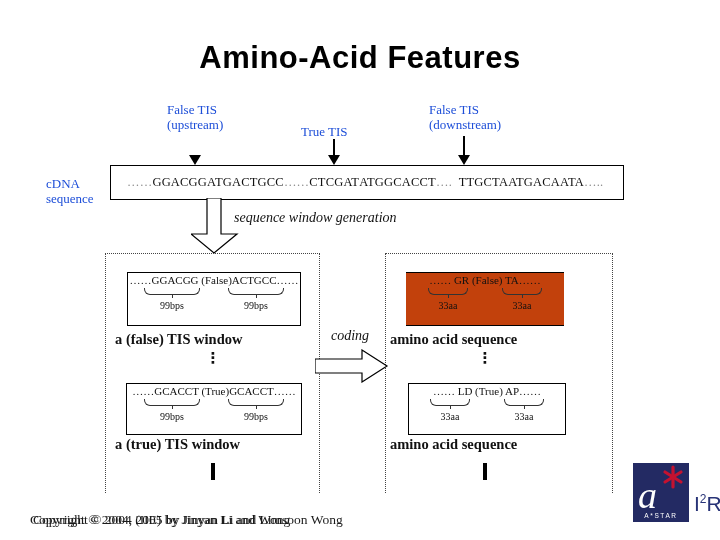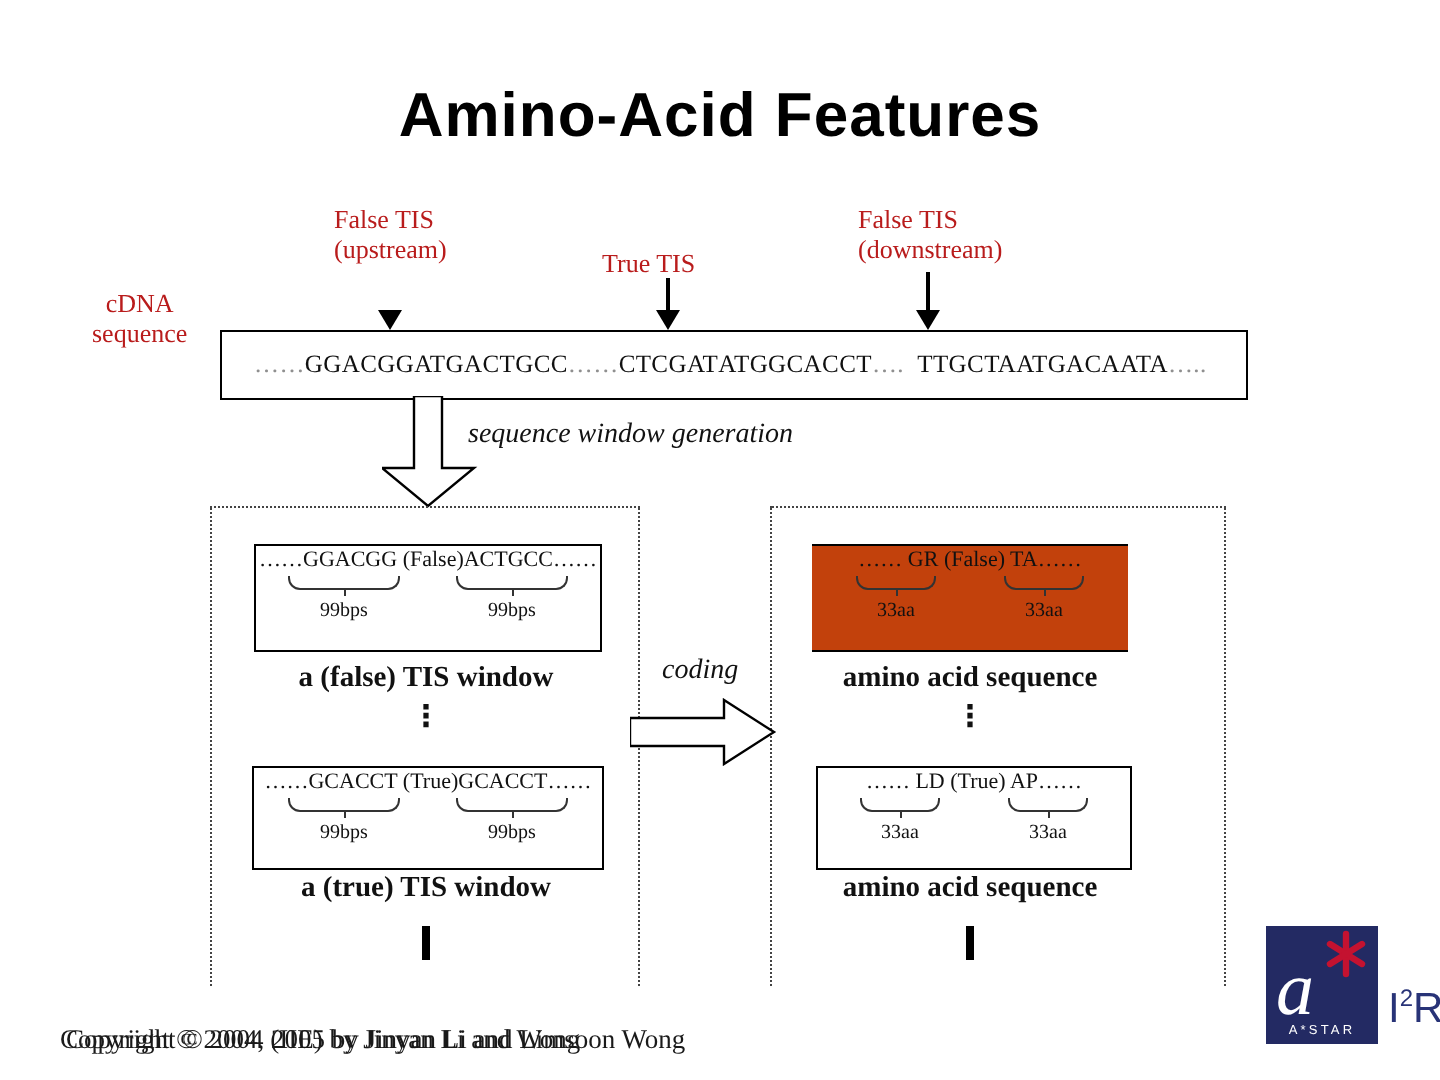--- a/index.html
+++ b/index.html
@@ -1,37 +1,37 @@
 <!DOCTYPE html>
 <html><head>
 <meta charset="utf-8">
 <style>
   html,body{margin:0;padding:0;background:#e8e8e8}
   .slide{position:relative;width:720px;height:540px;background:#ffffff;overflow:hidden;
          font-family:"Liberation Serif",serif;color:#111}
   .abs{position:absolute}
   .title{top:40px;left:0;right:0;text-align:center;
          font-family:"Liberation Sans",sans-serif;font-weight:700;font-size:31px;letter-spacing:.5px;color:#000}
-  .lbl{font-size:13px;line-height:15px;color:#b91c1c}
+  .lbl{font-size:13px;line-height:15px;color:#1d4ed8}
   .tri-down{width:0;height:0;border-left:6px solid transparent;border-right:6px solid transparent;border-top:10px solid #000}
   .vline{width:1.5px;background:#000}
   .cdna-box{border:1.5px solid #000;display:flex;align-items:center;padding-left:16px;
             font-size:12.5px;letter-spacing:.2px;white-space:nowrap;background:#fff}
   .b{font-weight:normal}
   .dim{color:#8f8f8f}
   .ital{font-style:italic}
   .dash-box{border:1px dotted #444;border-bottom:none}
   .win-box{border:1.5px solid #000;text-align:center;font-size:11px;background:#fff}
   .lines-box{border-top:1.5px solid #000;border-bottom:1.5px solid #000;text-align:center;font-size:11px;background:#c2410c}
   .win-seq{margin-top:1px;white-space:nowrap}
   .brace-row{display:flex;justify-content:center;margin-top:2px}
   .brace{height:6px;border:1px solid #333;border-top:none;border-radius:0 0 6px 6px;position:relative}
   .brace::after{content:"";position:absolute;left:50%;bottom:-4px;width:1px;height:4px;background:#333}
   .brace-label{font-size:10px;margin-top:5px;text-align:center}
-  .caption{font-weight:bold;font-size:14.5px;text-align:center;white-space:nowrap}
+  .caption{font-weight:bold;font-size:14.5px;white-space:nowrap}
   .vdots{font-family:"DejaVu Sans",sans-serif;font-weight:bold;font-size:15px;text-align:center}
   .cursor-bar{width:4px;background:#000}
   .footer-line{font-size:13.5px;white-space:nowrap;color:#1a1a1a}
   .logo-square{background:#232a63}
   .logo-alpha{font-style:italic;font-size:38px;color:#fff;line-height:1;font-family:"Liberation Serif",serif}
   .logo-astar{font-family:"Liberation Sans",sans-serif;font-size:6.5px;color:#fff;letter-spacing:1.6px;white-space:nowrap}
   .i2r{font-family:"Liberation Sans",sans-serif;font-size:21px;color:#283377;font-weight:500}
   .i2r sup{font-size:12px}
 </style>
 </head>
@@ -51,21 +51,21 @@
   <div class="abs vline" style="left:333px;top:139px;height:17px;"></div>
   <div class="abs tri-down" style="left:328px;top:155px;"></div>
 
   <div class="abs lbl" style="left:429px;top:102px;">
     <div>False TIS</div>
     <div>(downstream)</div>
   </div>
   <div class="abs vline" style="left:463px;top:136px;height:20px;"></div>
   <div class="abs tri-down" style="left:458px;top:155px;"></div>
 
-  <div class="abs lbl" style="left:46px;top:144px;text-align:center;">
+  <div class="abs lbl" style="left:46px;top:176px;">
     <div>cDNA</div>
     <div>sequence</div>
   </div>
 
   <div class="abs cdna-box" style="left:110px;top:165px;width:496px;height:33px;">
     <span class="dim">……</span>
       <span>GGACGG</span>
       <span class="b">ATG</span>
       <span>ACTGCC</span>
       <span class="dim">……</span>

